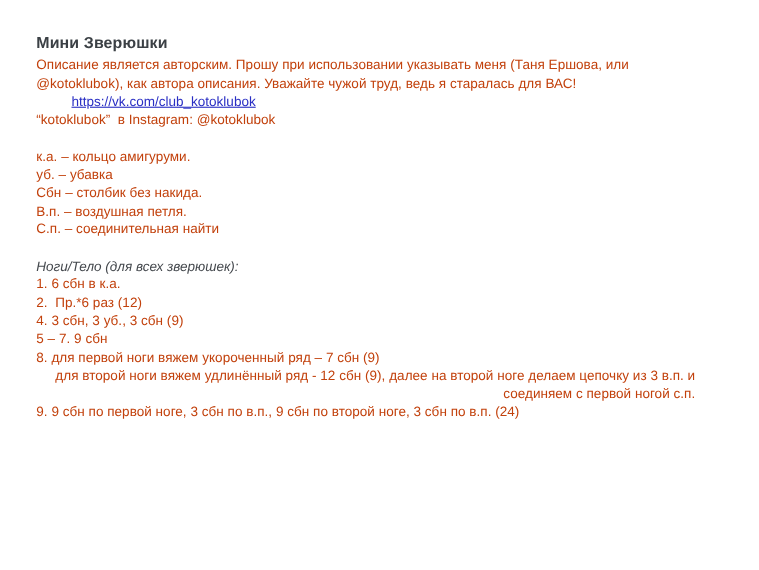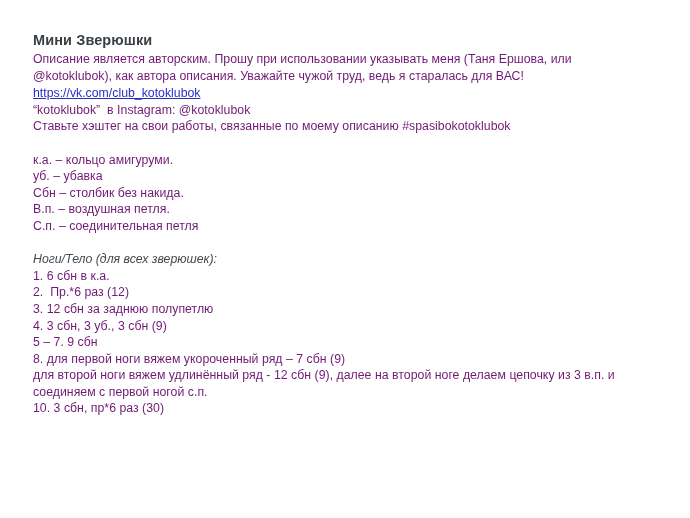--- a/index.html
+++ b/index.html
@@ -32,78 +32,78 @@
     font-size: 14.5px;
     font-weight: bold;
     color: #3b4045;
     line-height: 19px;
     margin: 0 0 1px 0;
     letter-spacing: 0.1px;
   }
   .line {
     font-size: 12.3px;
     line-height: 16.6px;
-    color: #701a75;
+    color: #c2410c;
     white-space: pre-wrap;
     letter-spacing: 0.02px;
   }
   .line.wrap {
     white-space: normal;
+    text-align: right;
   }
   .section-head {
     font-size: 12.3px;
     line-height: 16.6px;
     font-style: italic;
     color: #44484d;
   }
   .spacer {
     height: 16.6px;
   }
   .doc-link {
     font-size: 12.3px;
     line-height: 16.6px;
     color: #2a2fc4;
     text-decoration: underline;
     display: inline-block;
     cursor: pointer;
   }
   .link-line {
     line-height: 16.6px;
+    margin-left: 32px;
   }
 </style>
 </head>
 <body>
 
 <div class="page">
   <div class="doc-body">
 
     <h1 class="doc-title">Мини Зверюшки</h1>
 
     <div class="line">Описание является авторским. Прошу при использовании указывать меня (Таня Ершова, или</div>
     <div class="line">@kotoklubok), как автора описания. Уважайте чужой труд, ведь я старалась для ВАС!</div>
 
     <div class="link-line"><a class="doc-link" href="#">https://vk.com/club_kotoklubok</a></div>
 
     <div class="line">“kotoklubok”  в Instagram: @kotoklubok</div>
-    <div class="line">Ставьте хэштег на свои работы, связанные по моему описанию #spasibokotoklubok</div>
 
     <div class="spacer"></div>
 
     <div class="line">к.а. – кольцо амигуруми.</div>
     <div class="line">уб. – убавка</div>
     <div class="line">Сбн – столбик без накида.</div>
     <div class="line">В.п. – воздушная петля.</div>
-    <div class="line">С.п. – соединительная петля</div>
+    <div class="line">С.п. – соединительная найти</div>
 
     <div class="spacer"></div>
 
     <div class="section-head">Ноги/Тело (для всех зверюшек):</div>
     <div class="line">1. 6 сбн в к.а.</div>
     <div class="line">2.  Пр.*6 раз (12)</div>
-    <div class="line">3. 12 сбн за заднюю полупетлю</div>
     <div class="line">4. 3 сбн, 3 уб., 3 сбн (9)</div>
     <div class="line">5 – 7. 9 сбн</div>
     <div class="line">8. для первой ноги вяжем укороченный ряд – 7 сбн (9)</div>
     <div class="line wrap">для второй ноги вяжем удлинённый ряд  - 12 сбн (9), далее на второй ноге делаем цепочку из 3 в.п. и соединяем с первой ногой с.п.</div>
-    <div class="line">10. 3 сбн, пр*6 раз (30)</div>
+    <div class="line">9. 9 сбн по первой ноге, 3 сбн по в.п., 9 сбн по второй ноге, 3 сбн по в.п. (24)</div>
 
   </div>
 </div>
 
 </body></html>

